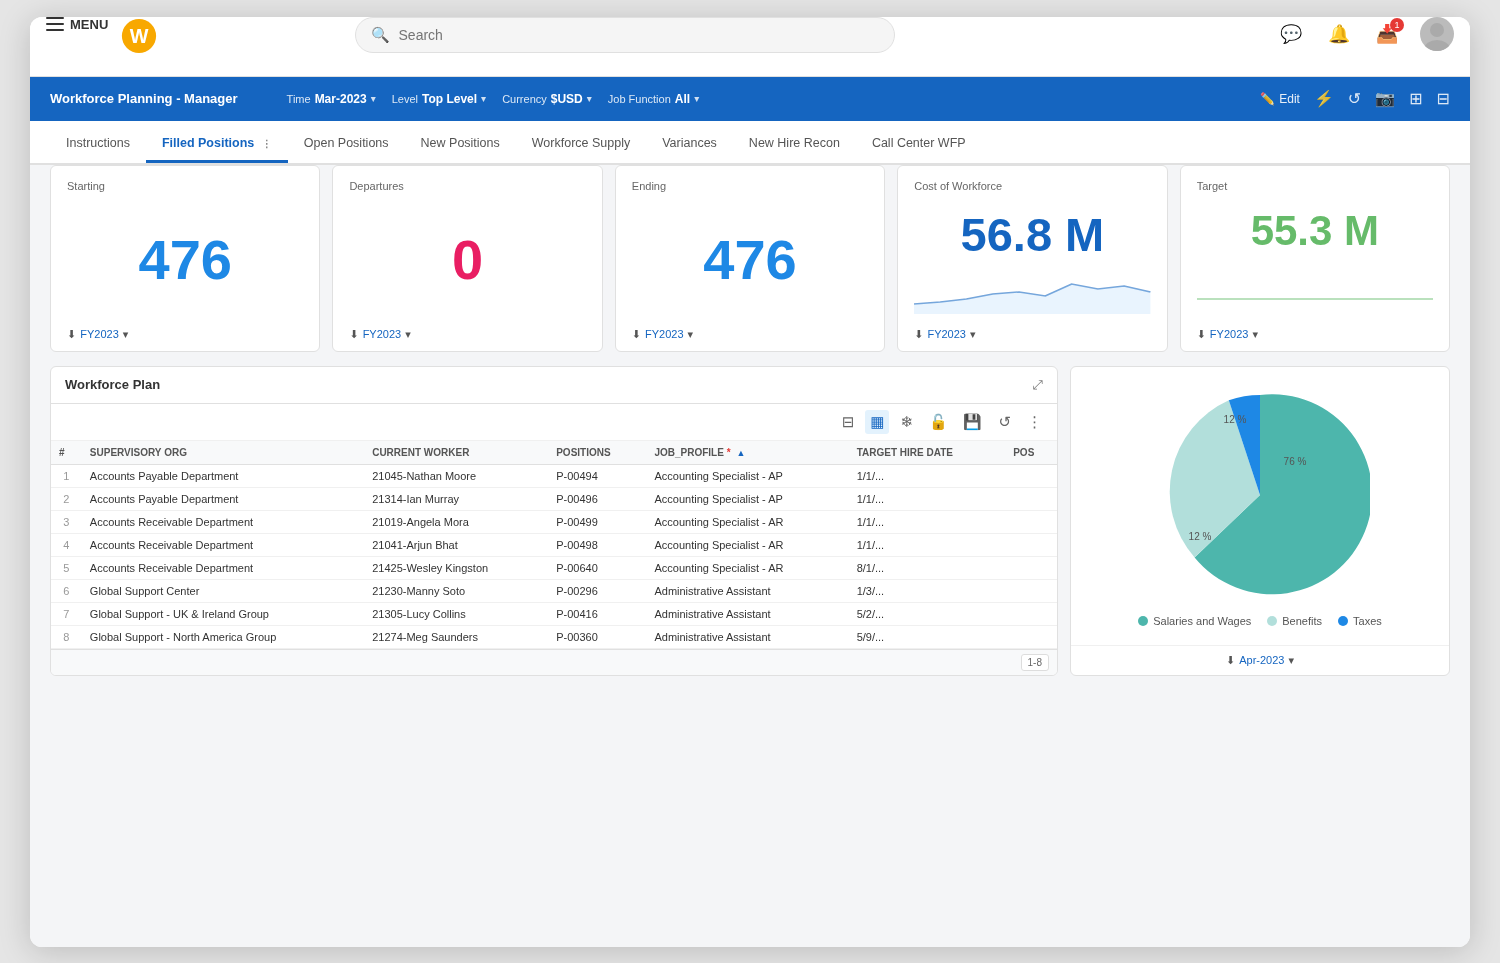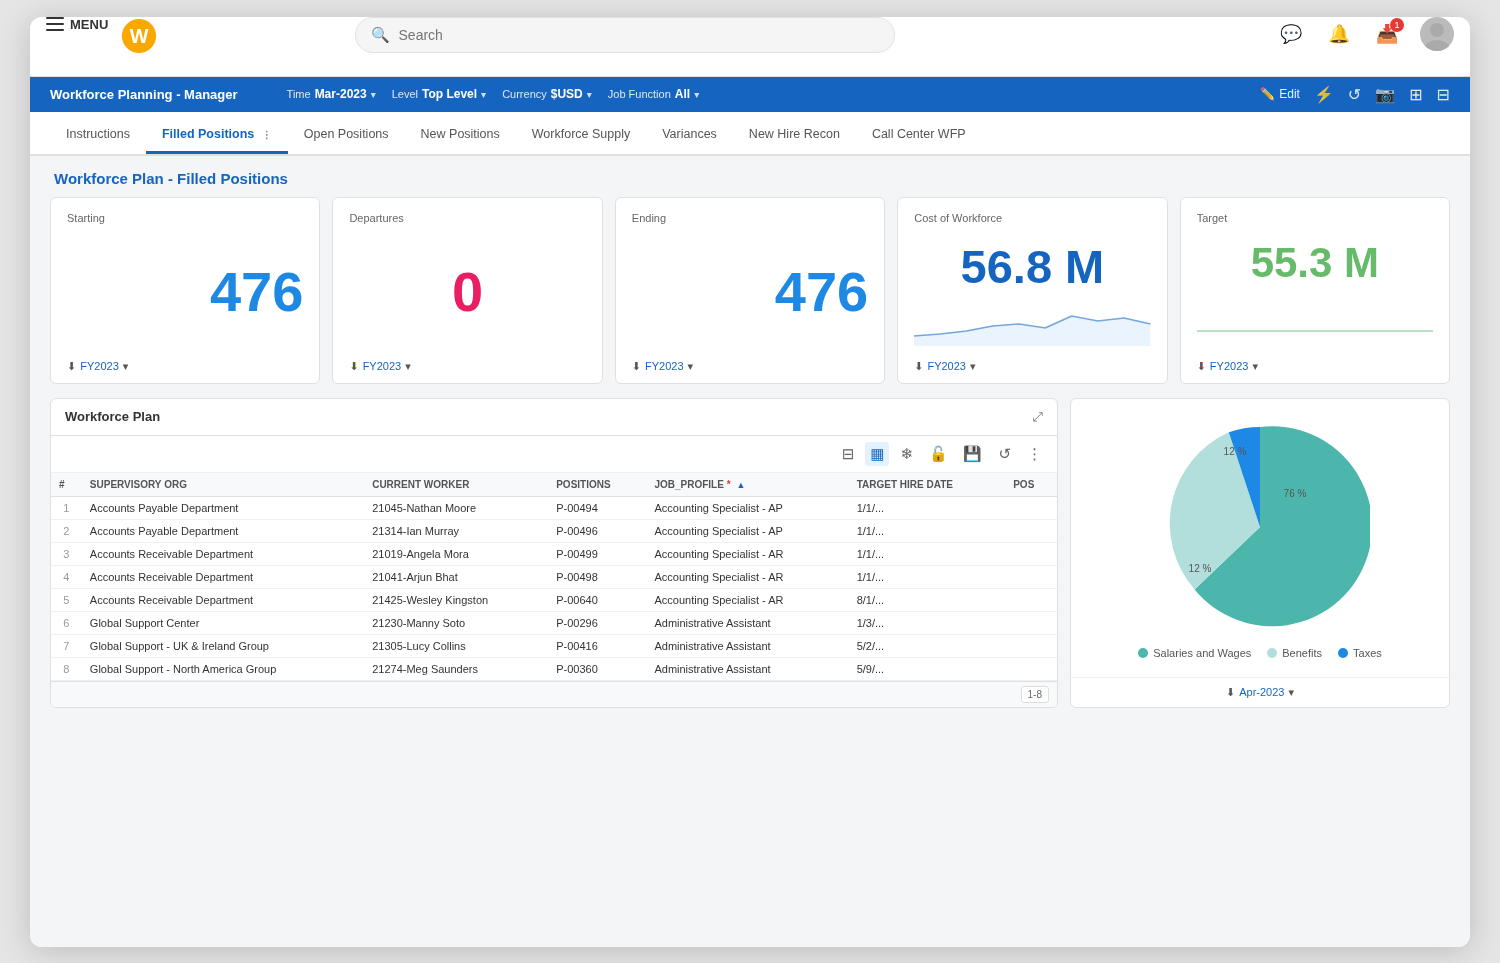--- a/index.html
+++ b/index.html
@@ -16,21 +16,21 @@
     .search-bar { flex: 1; max-width: 540px; margin: 0 auto; }
     .search-input-wrap { display: flex; align-items: center; background: #f5f5f5; border: 1px solid #e0e0e0; border-radius: 24px; padding: 8px 16px; gap: 8px; }
     .search-input-wrap input { border: none; background: transparent; font-size: 14px; width: 100%; outline: none; color: #555; }
     .search-icon { color: #999; font-size: 15px; }
     .top-nav-actions { display: flex; align-items: center; gap: 16px; margin-left: auto; }
     .nav-icon { width: 32px; height: 32px; display: flex; align-items: center; justify-content: center; color: #555; font-size: 18px; cursor: pointer; position: relative; }
     .badge { position: absolute; top: 0; right: 0; background: #e53935; color: #fff; border-radius: 50%; font-size: 9px; width: 14px; height: 14px; display: flex; align-items: center; justify-content: center; }
     .avatar { width: 34px; height: 34px; border-radius: 50%; background: #bbb; overflow: hidden; cursor: pointer; }
 
     
-    .blue-toolbar { height: 35px; background: #1565c0; display: flex; align-items: center; padding: 0 20px; gap: 0; }
+    .blue-toolbar { height: 44px; background: #1565c0; display: flex; align-items: center; padding: 0 20px; gap: 0; }
     .toolbar-title { color: #fff; font-size: 13px; font-weight: 600; margin-right: 24px; white-space: nowrap; }
     .toolbar-filters { display: flex; align-items: center; gap: 0; flex: 1; margin-left: 25px; }
     .filter-item { display: flex; align-items: center; gap: 4px; color: #fff; font-size: 12px; margin-right: 16px; cursor: pointer; }
     .filter-item .label { opacity: 0.85; font-size: 11px; }
     .filter-item .value { font-weight: 600; font-size: 12px; }
     .filter-item .chevron { font-size: 10px; opacity: 0.8; }
     .toolbar-actions { display: flex; align-items: center; gap: 14px; margin-left: auto; color: #fff; }
     .toolbar-actions .edit-btn { display: flex; align-items: center; gap: 4px; font-size: 12px; cursor: pointer; opacity: 0.9; }
     .toolbar-actions .icon-btn { font-size: 16px; cursor: pointer; opacity: 0.85; }
 
@@ -42,21 +42,21 @@
 
     
     .main-content { flex: 1; overflow-y: auto; background: #f4f5f7; padding: 0; }
     .section-title { color: #1565c0; font-size: 15px; font-weight: 600; padding: 14px 24px 10px; }
 
     
     .kpi-row { display: flex; gap: 12px; padding: 0 20px 14px; }
     .kpi-card { background: #fff; border-radius: 6px; border: 1px solid #e0e0e0; flex: 1; padding: 14px 16px 10px; display: flex; flex-direction: column; min-height: 180px; }
     .kpi-card .kpi-label { font-size: 11px; color: #666; font-weight: 500; margin-bottom: 8px; }
     .kpi-card .kpi-value { font-size: 56px; font-weight: 700; line-height: 1; margin: auto 0; text-align: center; }
-    .kpi-card .kpi-value.blue { color: #1e88e5; text-align: right; }
+    .kpi-card .kpi-value.blue { color: #1e88e5; }
     .kpi-card .kpi-value.pink { color: #e91e63; }
     .kpi-card .kpi-value.green { color: #66bb6a; }
     .kpi-card .kpi-value.dark-blue { color: #1565c0; }
     .kpi-card .kpi-footer { display: flex; align-items: center; gap: 4px; font-size: 11px; color: #555; margin-top: 8px; cursor: pointer; }
     .kpi-card .kpi-footer .fy { color: #1565c0; font-size: 11px; }
     .kpi-card .mini-chart { flex: 1; display: flex; align-items: flex-end; justify-content: center; margin: 6px 0; }
 
     
     .bottom-row { display: flex; gap: 12px; padding: 0 20px 16px; }
     .table-panel { flex: 1; background: #fff; border-radius: 6px; border: 1px solid #e0e0e0; overflow: hidden; }
@@ -191,21 +191,20 @@
     </div>
     <div class="tab"><span>Open Positions</span></div>
     <div class="tab"><span>New Positions</span></div>
     <div class="tab"><span>Workforce Supply</span></div>
     <div class="tab"><span>Variances</span></div>
     <div class="tab"><span>New Hire Recon</span></div>
     <div class="tab"><span>Call Center WFP</span></div>
   </div>
 
   <div class="main-content">
-    <div class="section-title">Workforce Plan - Filled Positions</div>
 
     <div class="kpi-row">
 
       <div class="kpi-card">
         <div class="kpi-label">Starting</div>
         <div class="kpi-value blue">476</div>
         <div class="kpi-footer">
           <span>⬇</span>
           <span class="fy">FY2023</span>
           <span>▾</span>

